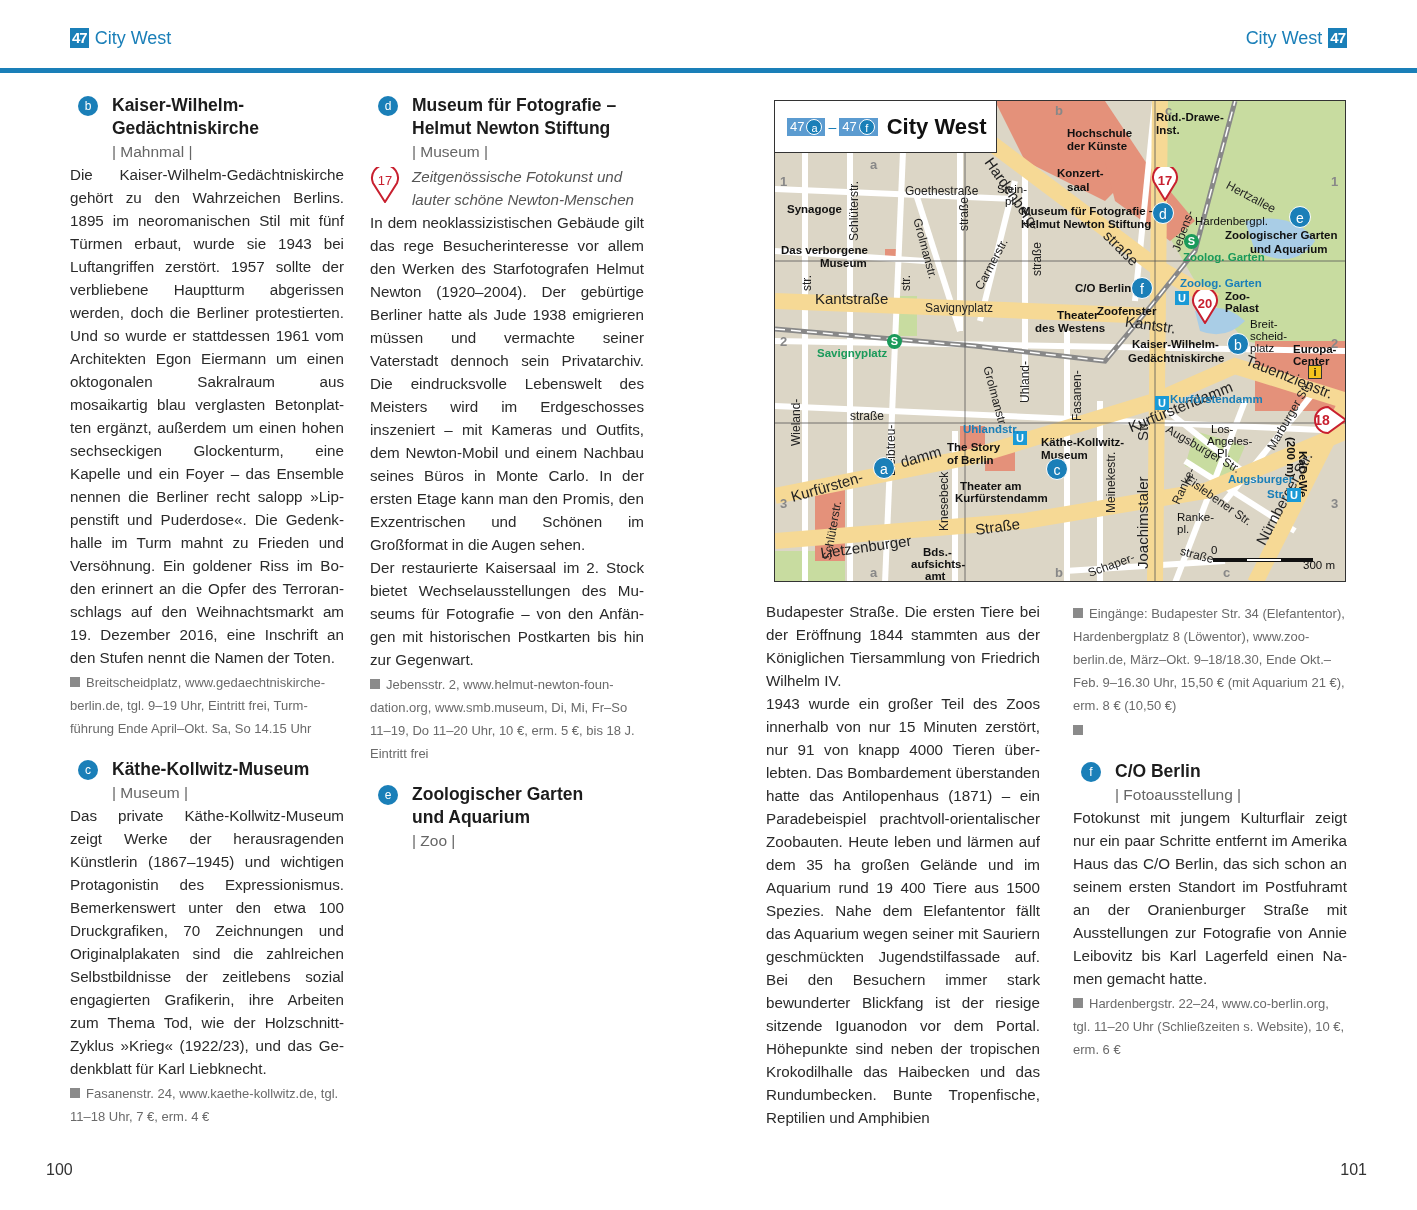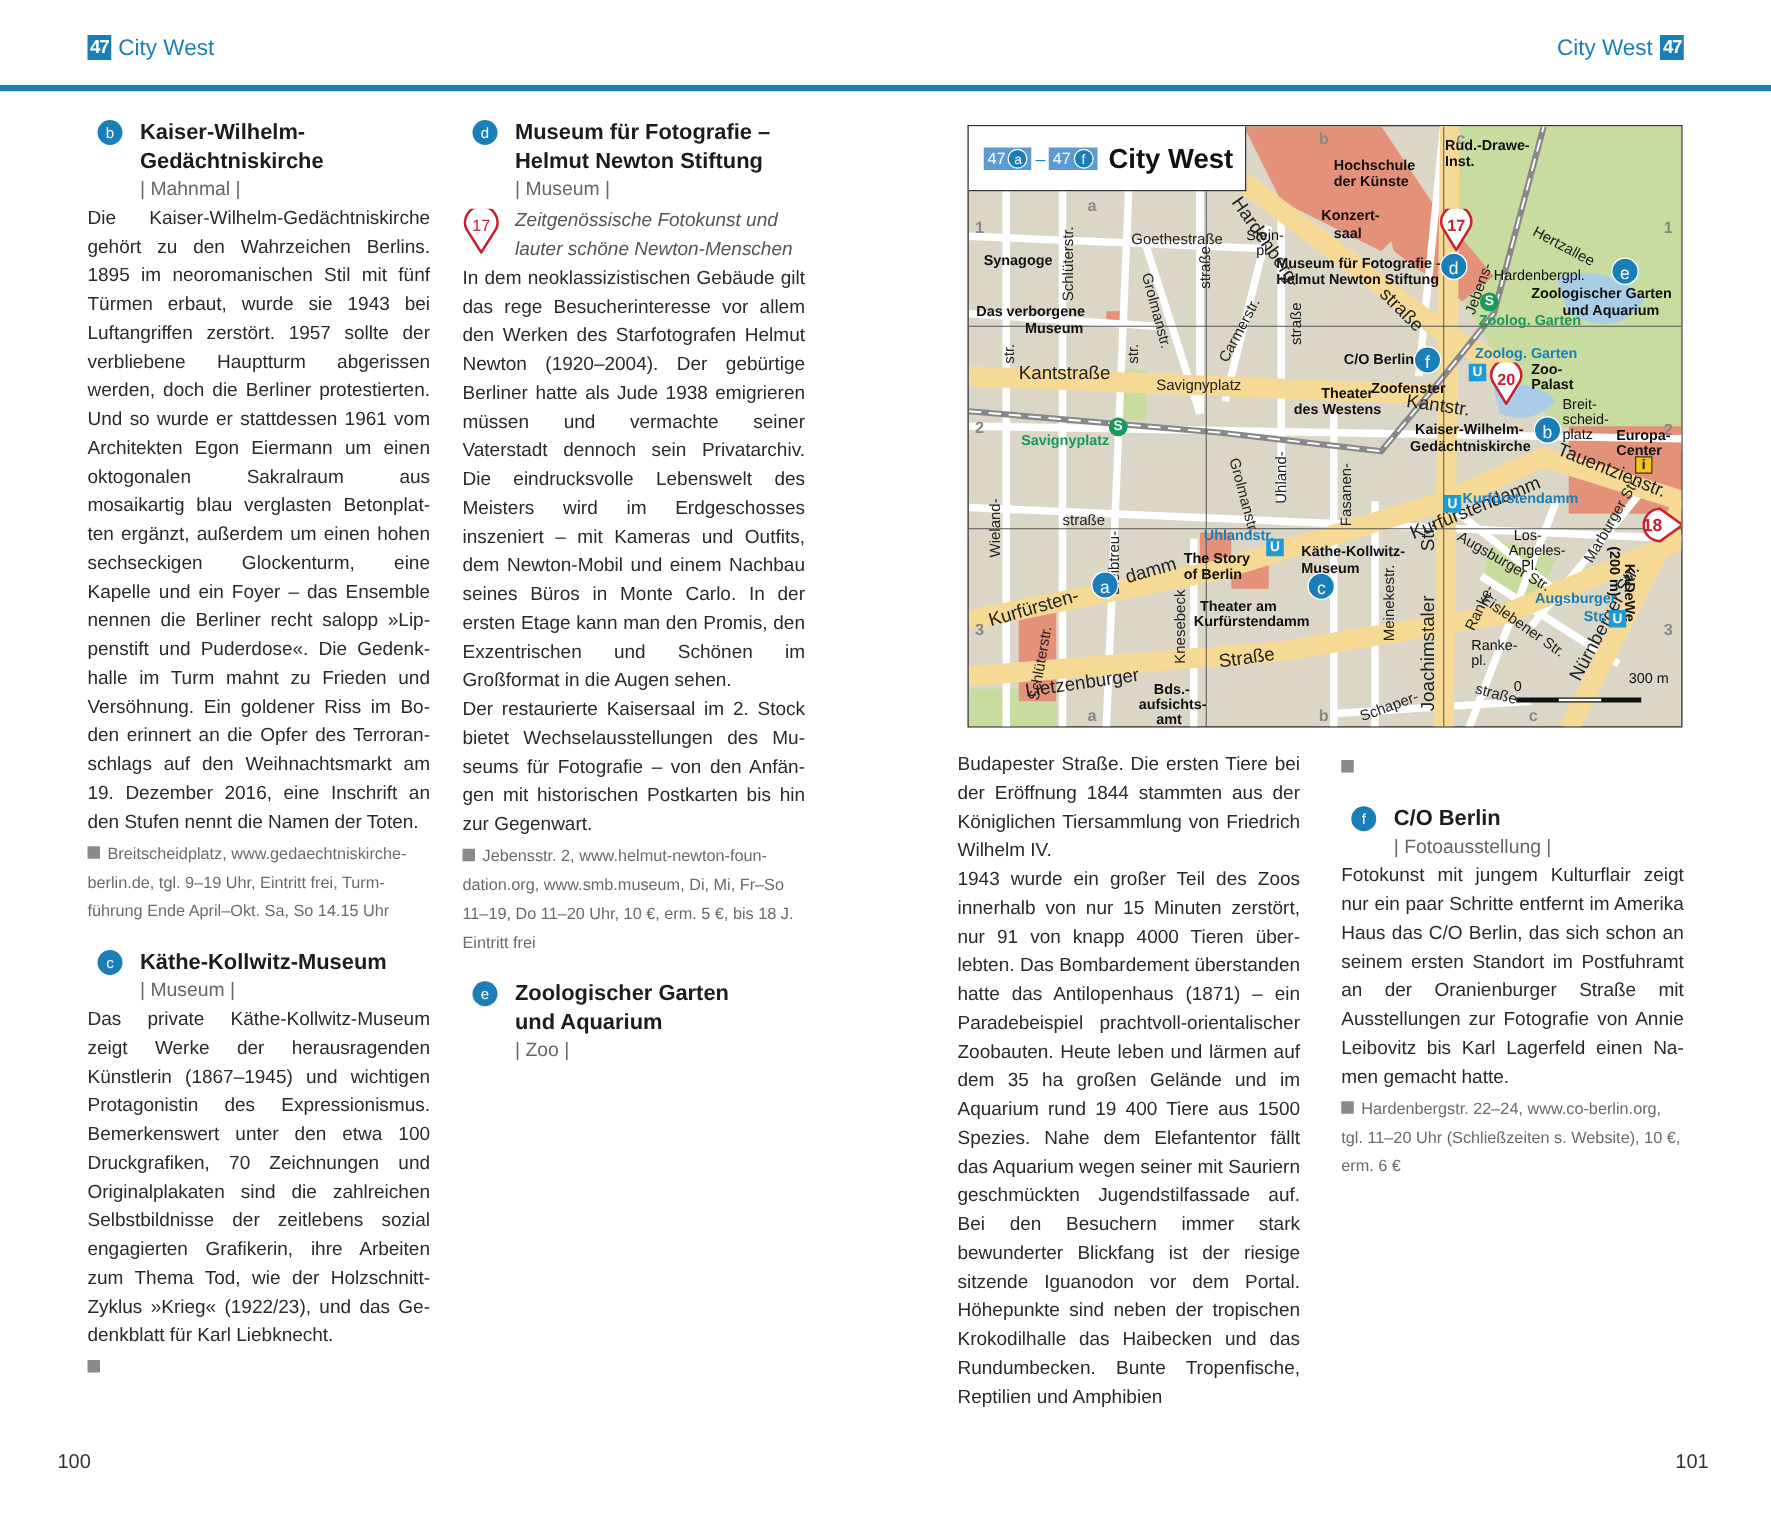--- a/index.html
+++ b/index.html
@@ -81,21 +81,21 @@
   </div>
   <p class="body">Die Kaiser-Wilhelm-Gedächtniskirche gehört zu den Wahrzeichen Berlins. 1895 im neoromanischen Stil mit fünf Türmen erbaut, wurde sie 1943 bei Luftangriffen zerstört. 1957 sollte der verbliebene Hauptturm abgerissen werden, doch die Berliner protestier­ten. Und so wurde er stattdessen 1961 vom Architekten Egon Eiermann um einen oktogonalen Sakralraum aus mosaikartig blau verglasten Betonplat­ten ergänzt, außerdem um einen ho­hen sechseckigen Glockenturm, eine Kapelle und ein Foyer – das Ensemble nennen die Berliner recht salopp »Lip­penstift und Puderdose«. Die Gedenk­halle im Turm mahnt zu Frieden und Versöhnung. Ein goldener Riss im Bo­den erinnert an die Opfer des Terroran­schlags auf den Weihnachtsmarkt am 19. Dezember 2016, eine Inschrift an den Stufen nennt die Namen der Toten.</p>
   <p class="info"><span class="sq"></span><span>Breitscheidplatz, www.gedaechtniskirche-berlin.de, tgl. 9–19 Uhr, Eintritt frei, Turm­führung Ende April–Okt. Sa, So 14.15 Uhr</span></p>
   <div class="spacer"></div>
   <div class="entry-head">
     <span class="marker">c</span>
     <div class="title">Käthe-Kollwitz-Museum</div>
     <div class="category">| Museum |</div>
   </div>
   <p class="body">Das private Käthe-Kollwitz-Museum zeigt Werke der herausragenden Künstlerin (1867–1945) und wichtigen Protagonistin des Expressionismus. Bemerkenswert unter den etwa 100 Druckgrafiken, 70 Zeichnungen und Originalplakaten sind die zahlreichen Selbstbildnisse der zeitlebens sozial engagierten Grafikerin, ihre Arbeiten zum Thema Tod, wie der Holzschnitt-Zyklus »Krieg« (1922/23), und das Ge­denkblatt für Karl Liebknecht.</p>
-  <p class="info"><span class="sq"></span></p>
+  <p class="info"><span class="sq"></span><span>Fasanenstr. 24, www.kaethe-kollwitz.de, tgl. 11–18 Uhr, 7 €, erm. 4 €</span></p>
 </div>
 
 <div class="col col2">
   <div class="entry-head">
     <span class="marker">d</span>
     <div class="title">Museum für Fotografie –</div>
     <div class="title">Helmut Newton Stiftung</div>
     <div class="category">| Museum |</div>
   </div>
   <div class="tip">
@@ -324,29 +324,30 @@
   <svg style="position:absolute;left:416px;top:189px" width="28" height="34" viewBox="0 0 28 34">
     <path d="M14 33 L3 15 A12 12 0 1 1 25 15 Z" fill="#fff" stroke="#c8202f" stroke-width="2"></path>
     <text x="14" y="18" text-anchor="middle" font-size="13" font-weight="bold" fill="#c8202f" font-family="Liberation Sans, sans-serif">20</text>
   </svg>
   <svg style="position:absolute;left:532px;top:302px" width="40" height="34" viewBox="0 0 40 34">
     <path d="M39 17 L21 4 A13 13 0 1 0 21 30 Z" fill="#fff" stroke="#c8202f" stroke-width="2"></path>
     <text x="15" y="22" text-anchor="middle" font-size="14" font-weight="bold" fill="#c8202f" font-family="Liberation Sans, sans-serif">18</text>
   </svg>
 
   <span class="ml norm" style="left:436px;top:443px">0</span>
-  <span class="ml norm" style="left:528px;top:436px">300 m</span>
+  <span class="ml norm" style="left:528px;top:458px">300 m</span>
 </div>
 
 <div class="col col3">
   <p class="body">Budapester Straße. Die ersten Tiere bei der Eröffnung 1844 stammten aus der Königlichen Tiersammlung von Fried­rich Wilhelm IV.</p>
   <p class="body">1943 wurde ein großer Teil des Zoos innerhalb von nur 15 Minuten zerstört, nur 91 von knapp 4000 Tieren über­lebten. Das Bombardement überstan­den hatte das Antilopenhaus (1871) – ein Paradebeispiel prachtvoll-orienta­lischer Zoobauten. Heute leben und lärmen auf dem 35 ha großen Gelände und im Aquarium rund 19 400 Tiere aus 1500 Spezies. Nahe dem Elefan­tentor fällt das Aquarium wegen seiner mit Sauriern geschmückten Jugendstil­fassade auf. Bei den Besuchern immer stark bewunderter Blickfang ist der riesige sitzende Iguanodon vor dem Portal. Höhepunkte sind neben der tropischen Krokodilhalle das Haibe­cken und das Rundumbecken. Bunte Tropenfische, Reptilien und Amphibien</p>
 </div>
 
 <div class="col col4">
+  <p class="info"><span class="sq"></span><span>Eingänge: Budapester Str. 34 (Elefanten­tor), Hardenbergplatz 8 (Löwentor), www.zoo-berlin.de, März–Okt. 9–18/18.30, Ende Okt.–Feb. 9–16.30 Uhr, 15,50 € (mit Aquari­um 21 €), erm. 8 € (10,50 €)</span></p>
   <p class="info"><span class="sq"></span></p>
   <div class="spacer"></div>
   <div class="entry-head">
     <span class="marker">f</span>
     <div class="title">C/O Berlin</div>
     <div class="category">| Fotoausstellung |</div>
   </div>
   <p class="body">Fotokunst mit jungem Kulturflair zeigt nur ein paar Schritte entfernt im Ameri­ka Haus das C/O Berlin, das sich schon an seinem ersten Standort im Postfuhr­amt an der Oranienburger Straße mit Ausstellungen zur Fotografie von Annie Leibovitz bis Karl Lagerfeld einen Na­men gemacht hatte.</p>
   <p class="info"><span class="sq"></span><span>Hardenbergstr. 22–24, www.co-berlin.org, tgl. 11–20 Uhr (Schließzeiten s. Web­site), 10 €, erm. 6 €</span></p>
 </div>

